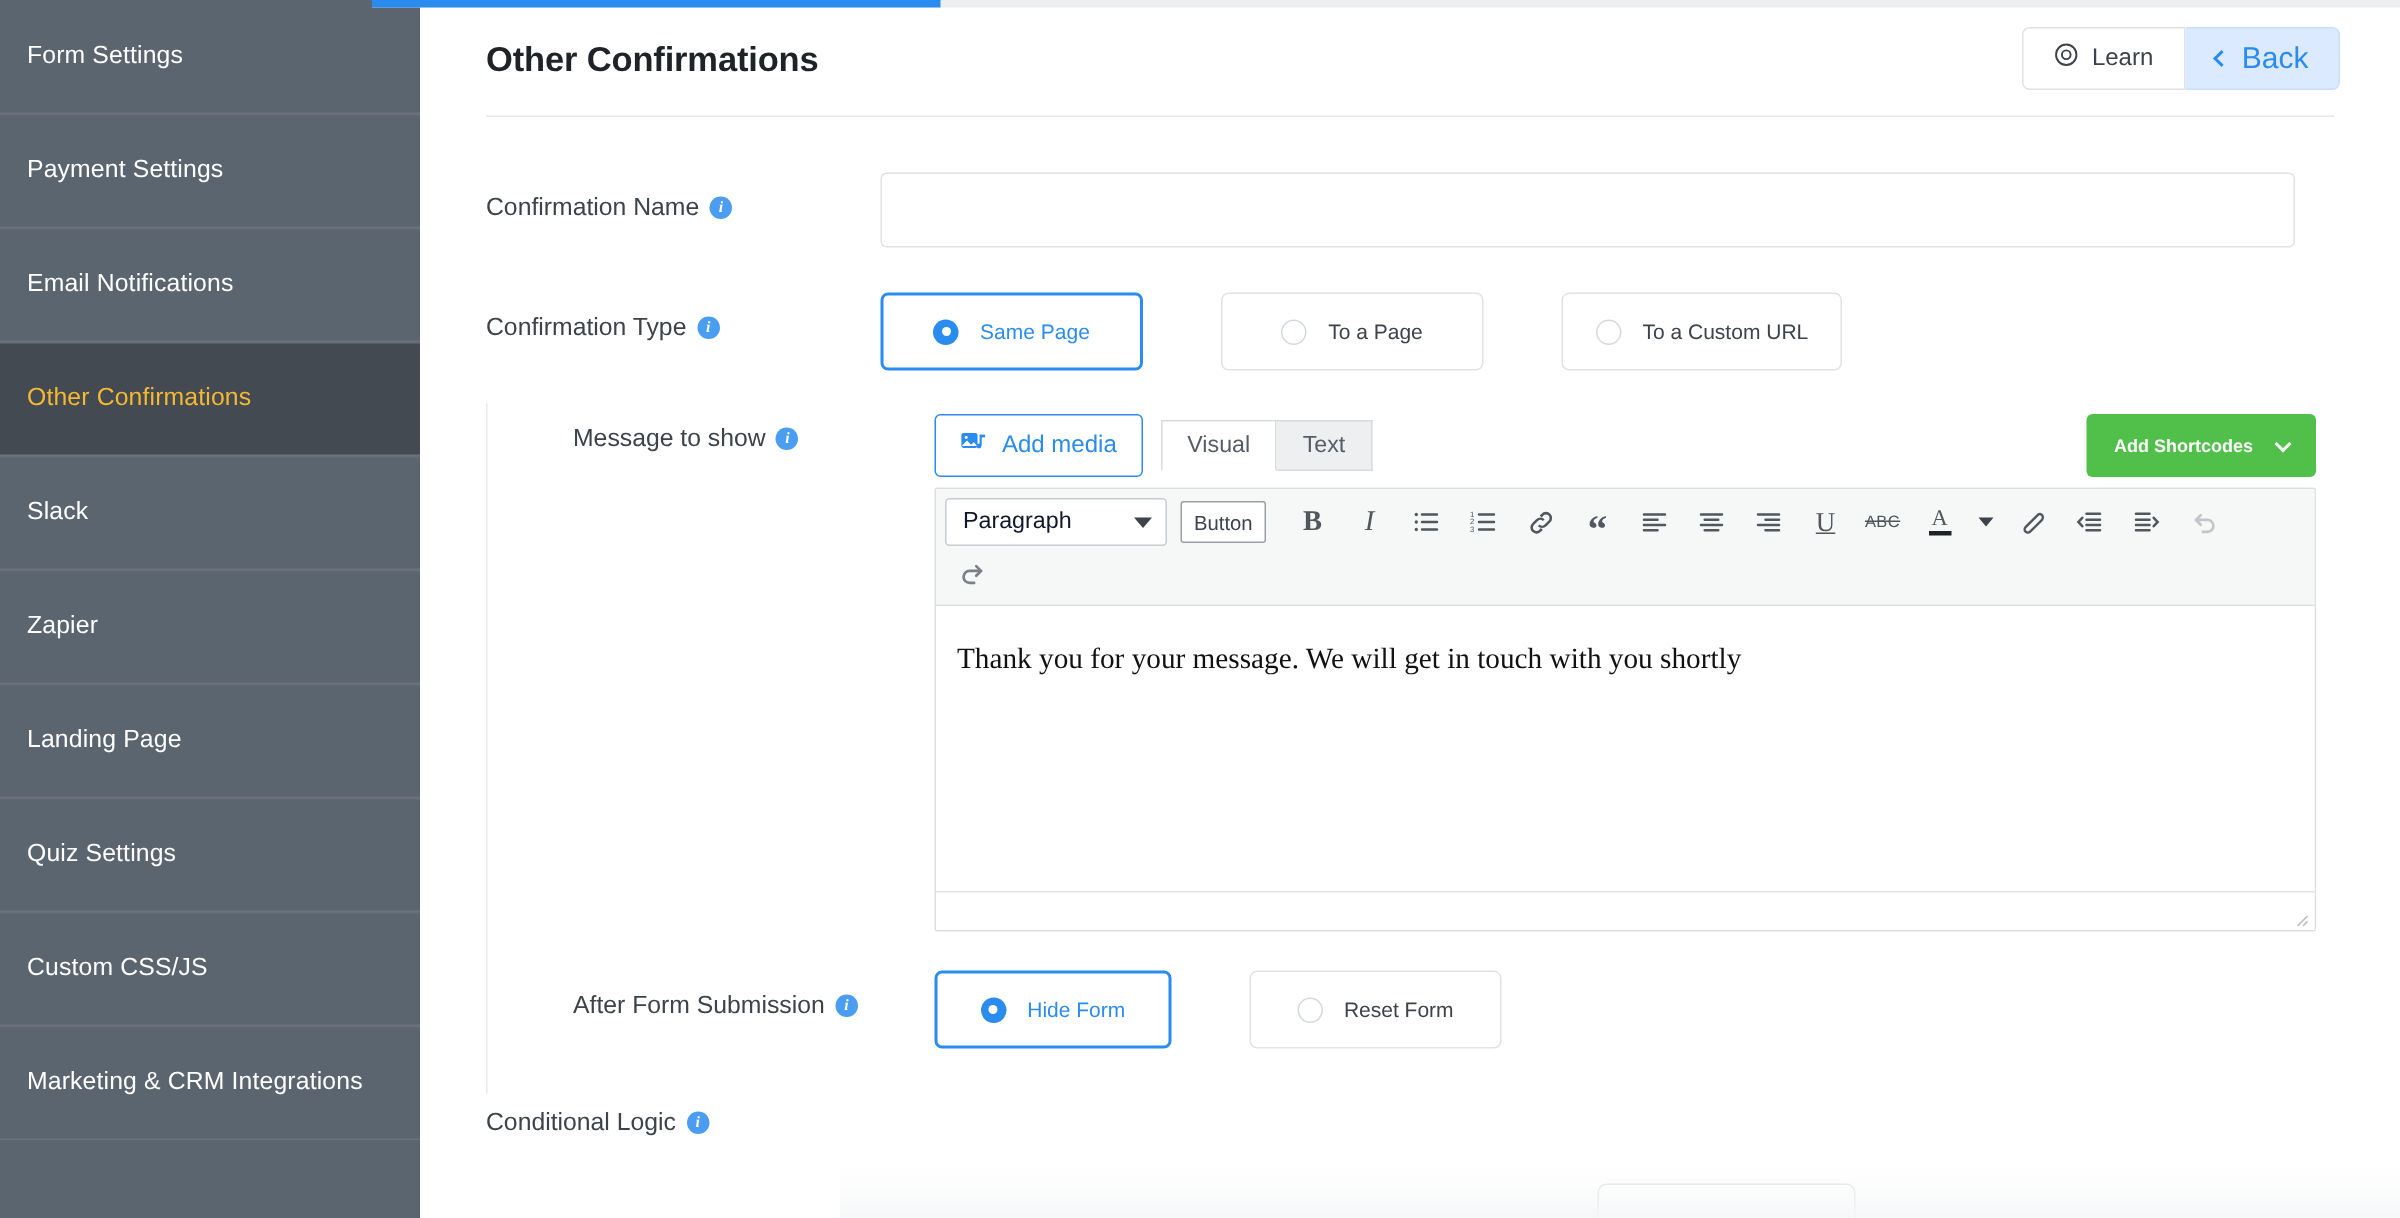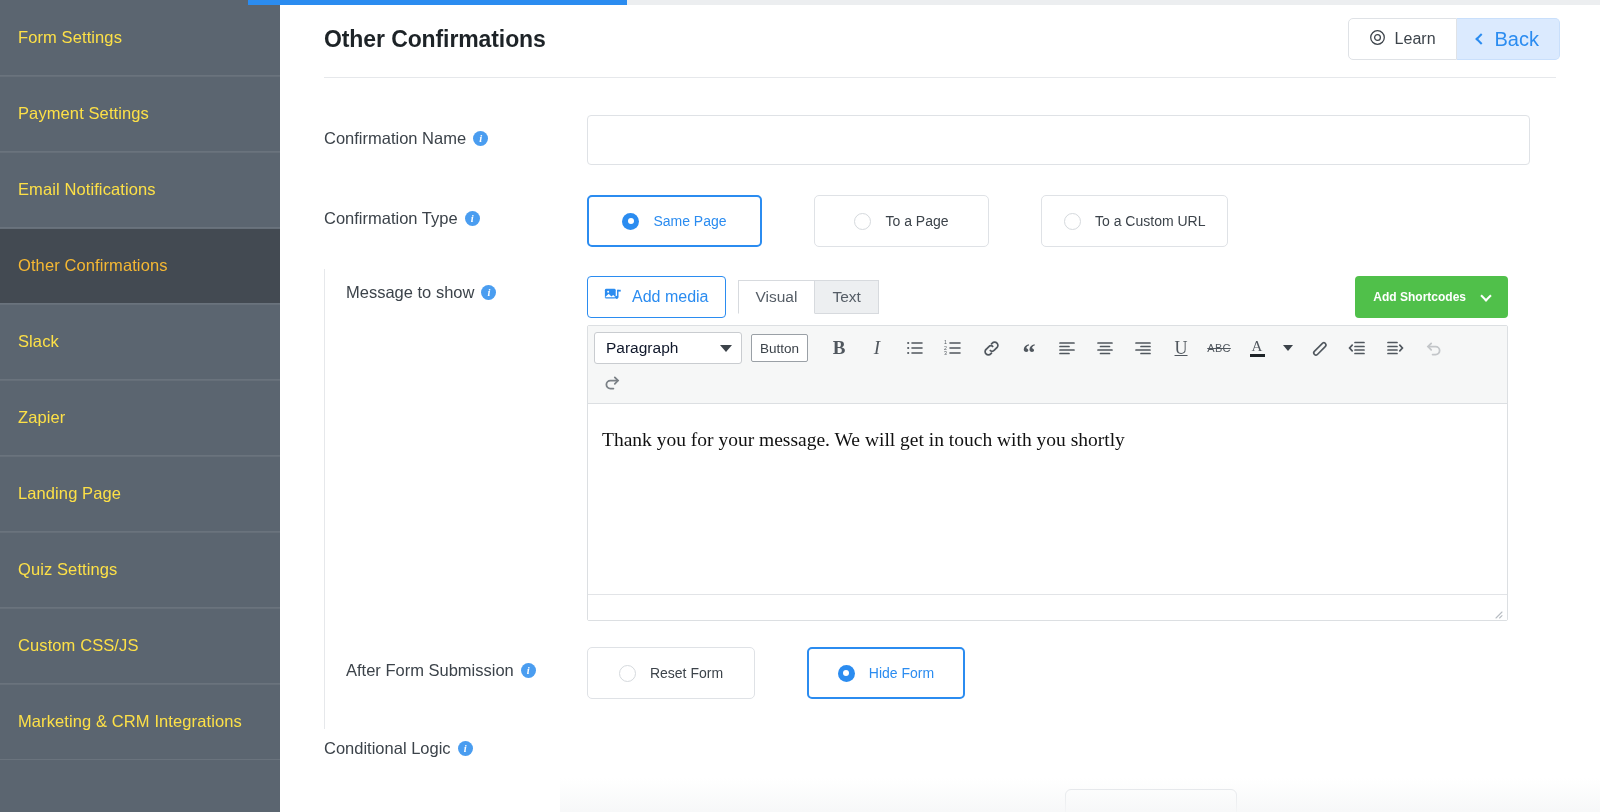--- a/index.html
+++ b/index.html
@@ -20,21 +20,21 @@
 
   
   .sidebar {
     width: 280px; flex: 0 0 280px; height: 812px;
     background: #5b6570; overflow: hidden;
     position: relative; z-index: 10;
   }
   .side-item {
     height: 76px; display: flex; align-items: center;
     padding: 0 18px;
-    color: #fde047; font-size: 16.5px; letter-spacing: .1px;
+    color: #ffffff; font-size: 16.5px; letter-spacing: .1px;
     border-bottom: 1px solid #6a737d;
     box-shadow: inset 0 1px 0 #666f79;
     user-select: none;
   }
   .side-item.first { border-top: none; box-shadow: none; }
   .side-item.active { background: #434a52; color: #f5b833; }
 
   
   .main {
     flex: 1; height: 812px; background: #fff;
@@ -77,21 +77,21 @@
   
   .form-body { padding: 0 44px; position: relative; }
   .row { display: flex; align-items: flex-start; position: relative; }
 
   .label-col {
     width: 263px; flex: 0 0 263px;
     padding-top: 14px;
     font-size: 16.5px; color: #3c434a;
     display: flex; align-items: center; gap: 7px;
   }
-  .label-col.indent { padding-left: 22px; }
+  .label-col.indent { padding-left: 22px; margin-left: 36px; }
 
   .info-i {
     display: inline-flex; align-items: center; justify-content: center;
     width: 15px; height: 15px; border-radius: 50%;
     background: #4a9df0; color: #fff;
     font-size: 10.5px; font-style: italic; font-weight: bold;
     font-family: "Liberation Serif", serif;
     line-height: 15px; cursor: pointer; flex: 0 0 15px;
   }
 
@@ -523,28 +523,28 @@
           </div>
         </div>
 
         <div class="row" style="margin-top:26px;">
           <div class="label-col indent">
             <span>After Form Submission</span>
             <span class="info-i">i</span>
           </div>
           <div class="field-col">
             <div class="pill-group">
+              <div class="pill selected" style="min-width:158px;">
+                <span class="radio-dot"></span>
+                <span>Hide Form</span>
+              </div>
               <div class="pill" style="min-width:168px;">
                 <span class="radio-dot"></span>
                 <span>Reset Form</span>
               </div>
-              <div class="pill selected" style="min-width:158px;">
-                <span class="radio-dot"></span>
-                <span>Hide Form</span>
-              </div>
             </div>
           </div>
         </div>
       </div>
 
       <div class="row" style="margin-top:26px;">
         <div class="label-col">
           <span>Conditional Logic</span>
           <span class="info-i">i</span>
         </div>

